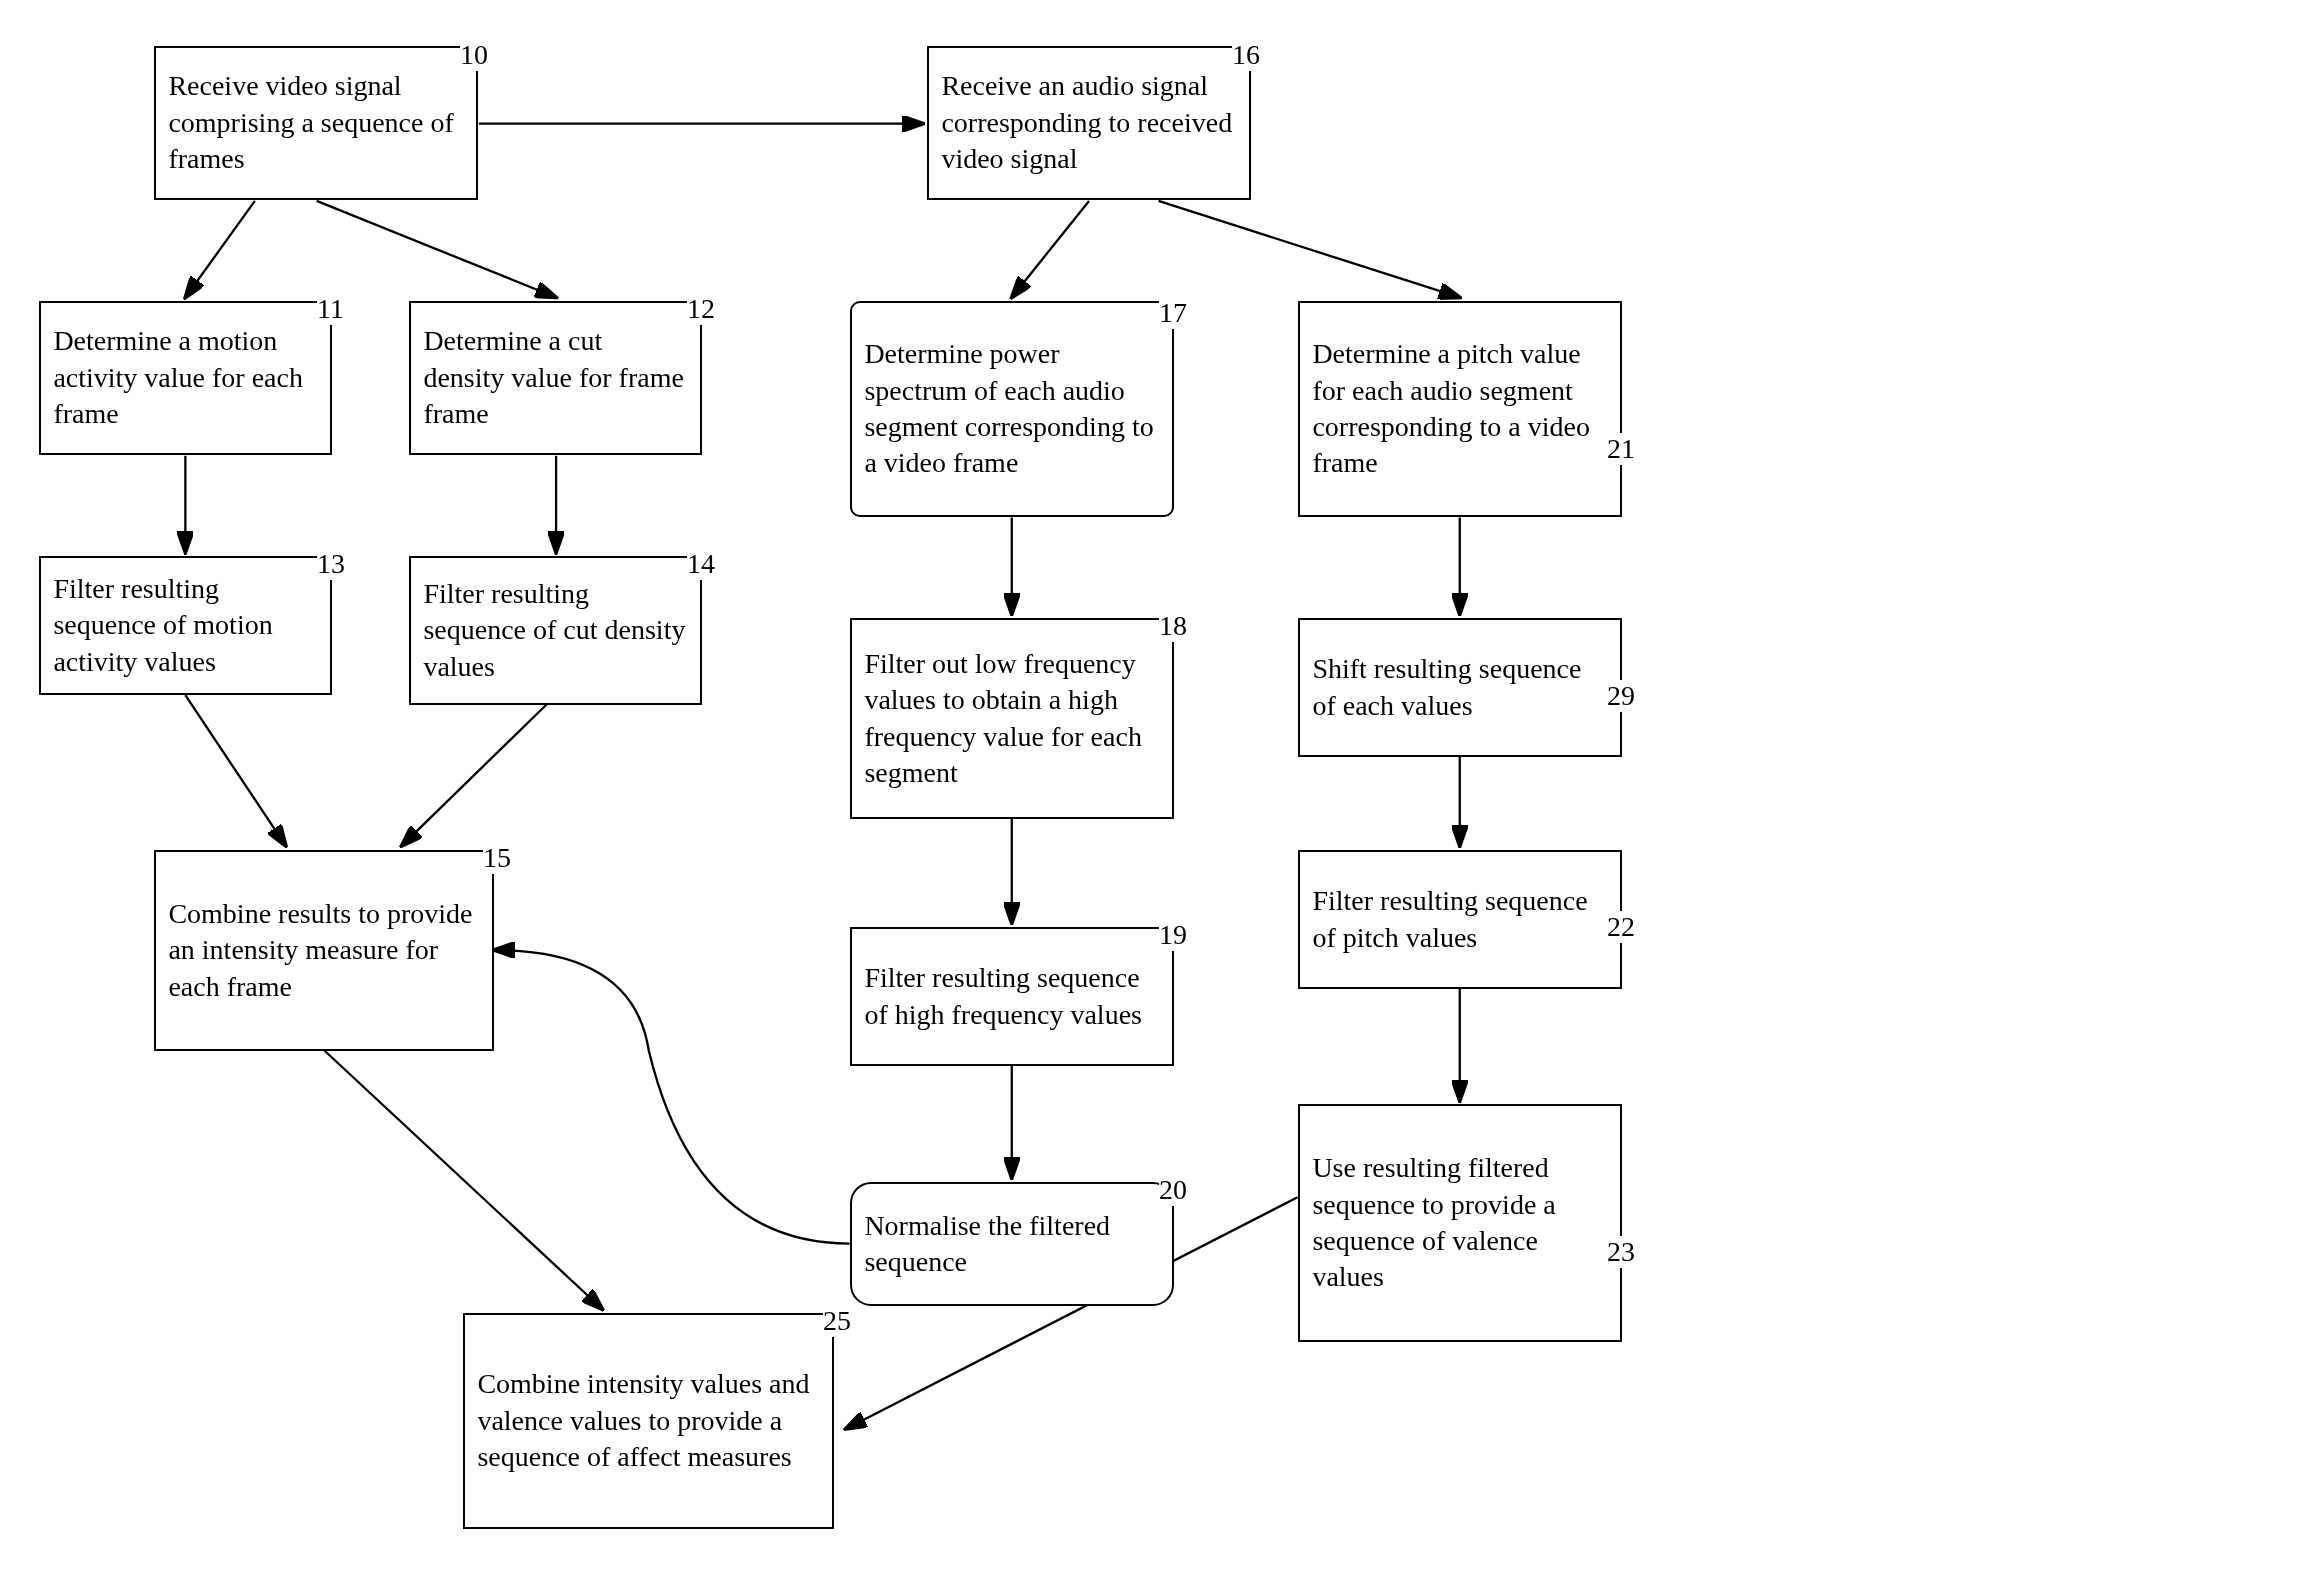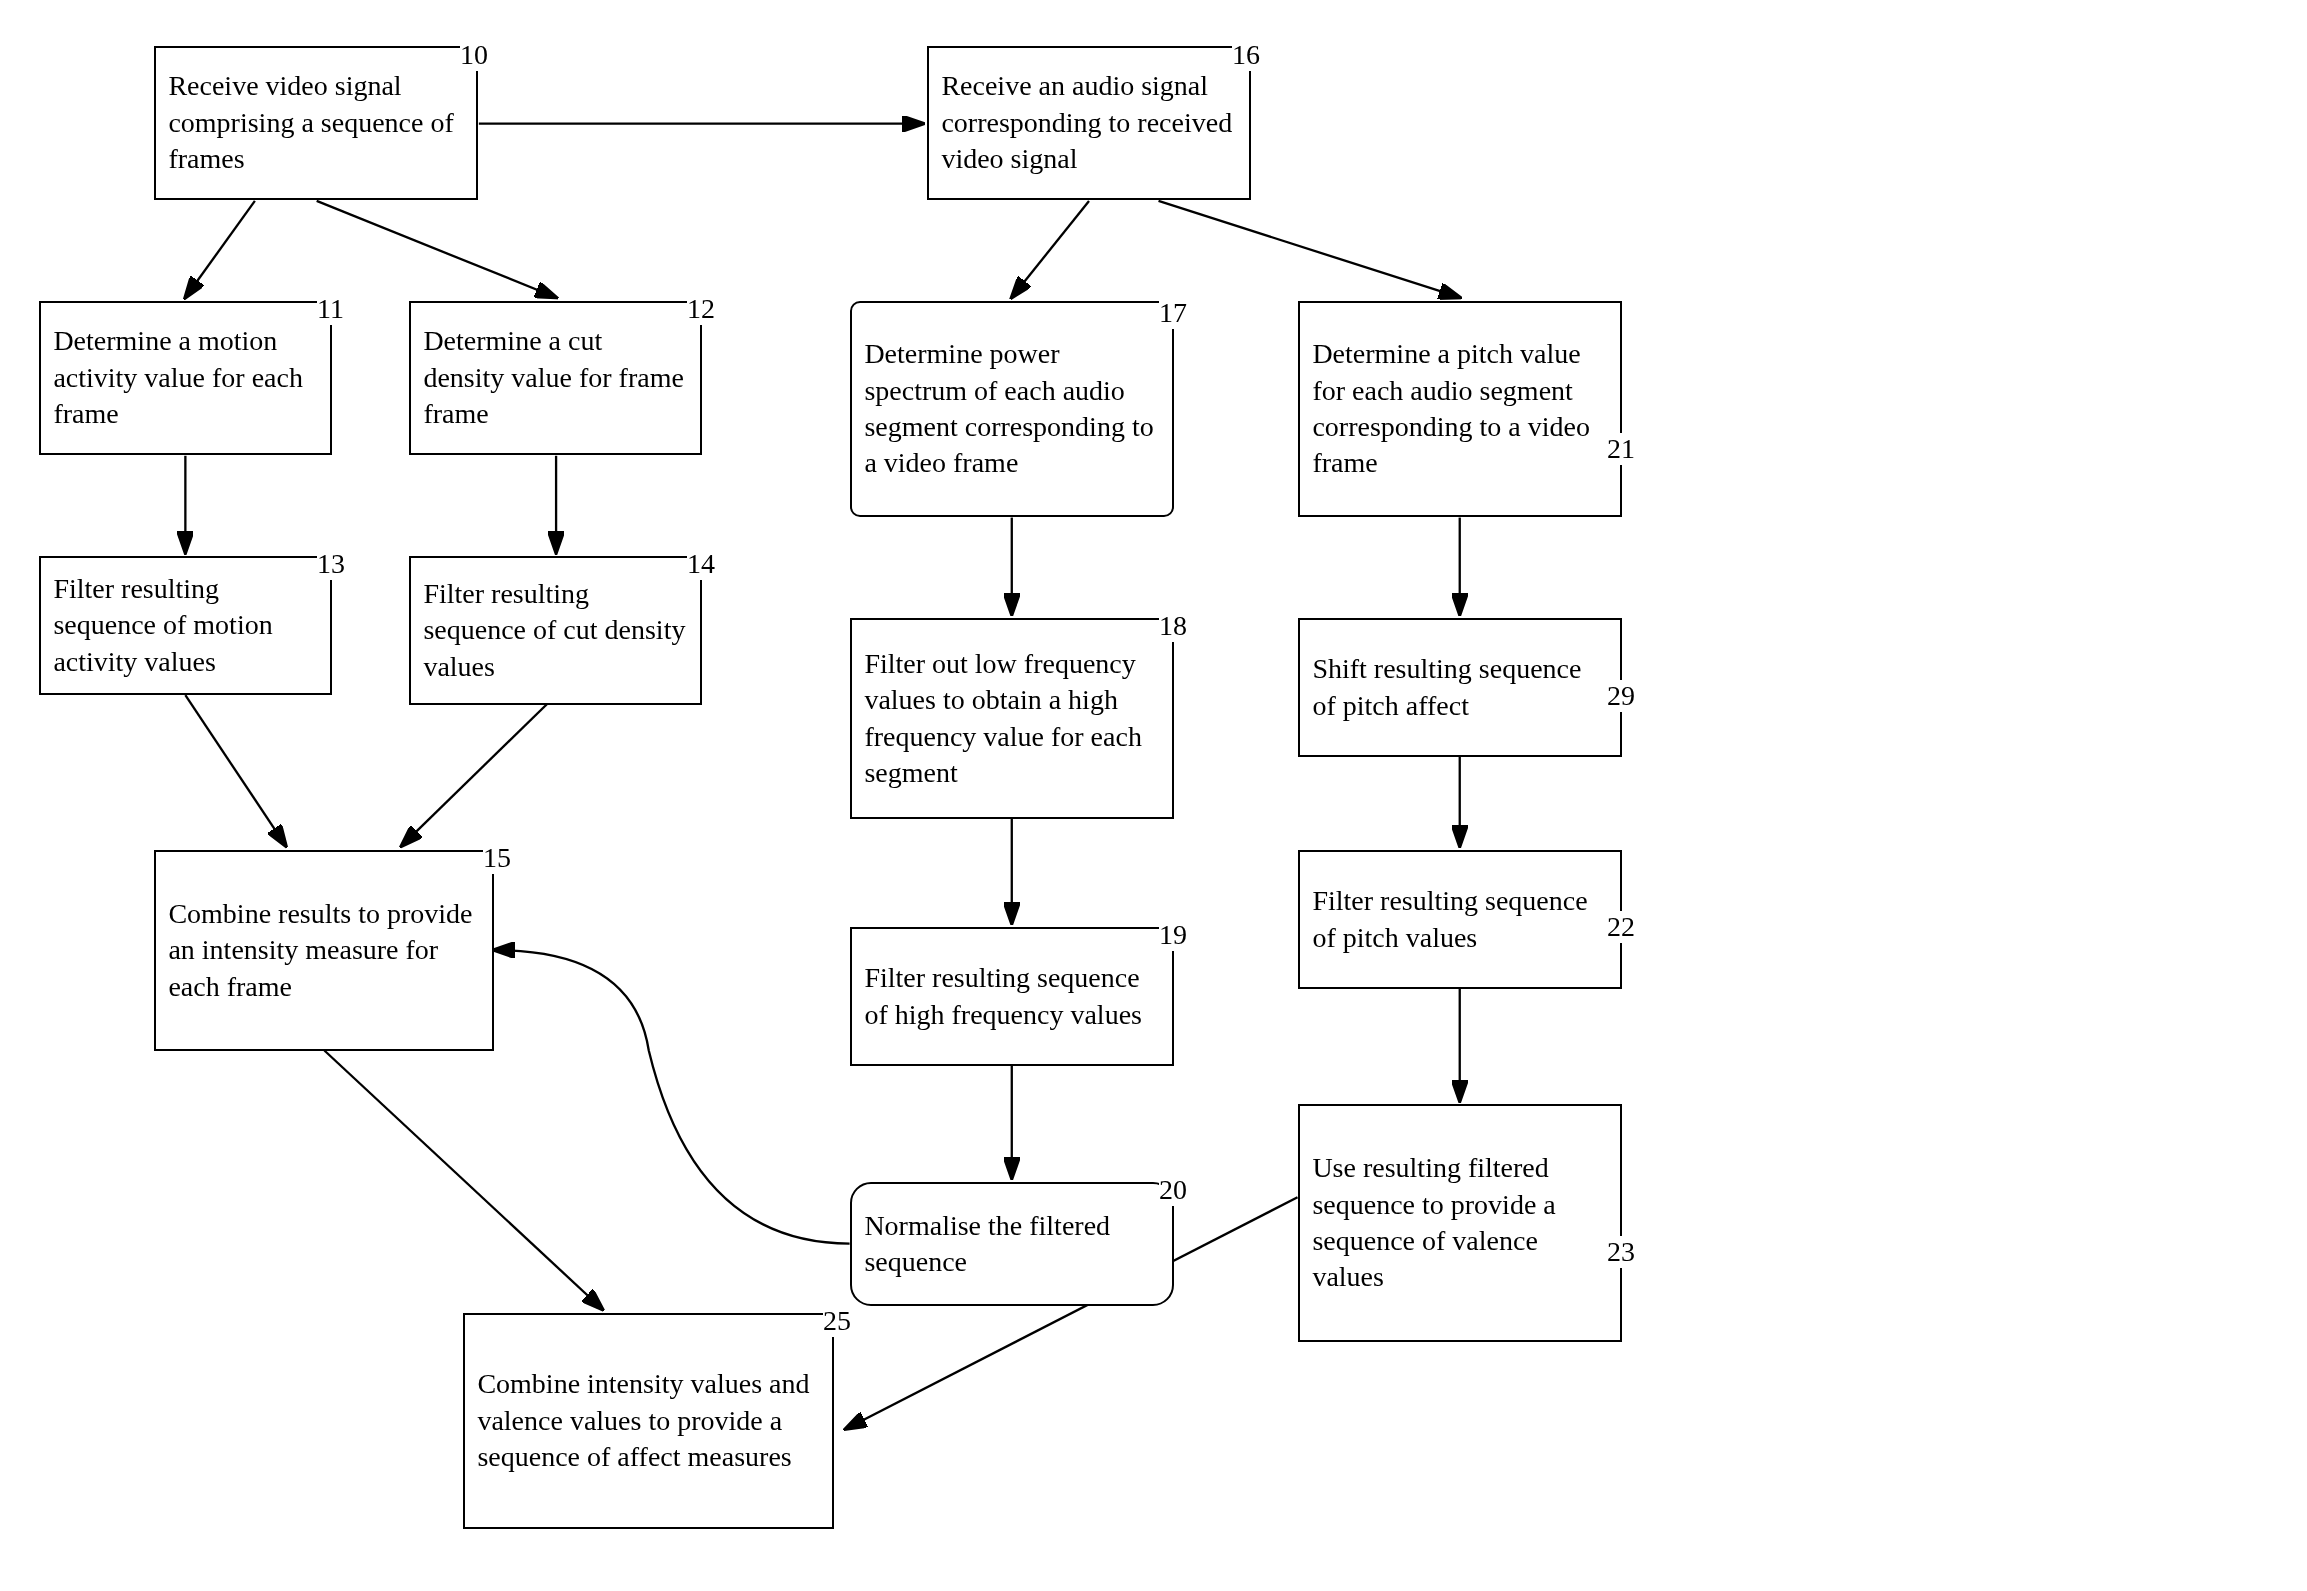--- a/index.html
+++ b/index.html
@@ -157,21 +157,21 @@
   </div>
 
   <div class="box" style="left:850px; top:618px; width:324px; height:201px;">
     <span>Filter out low frequency values to obtain a high frequency value for each segment</span>
   </div>
   <div class="label" style="left:1159px; top:610px;">
     <span>18</span>
   </div>
 
   <div class="box" style="left:1298px; top:618px; width:324px; height:139px;">
-    <span>Shift resulting sequence of pitch affect</span>
+    <span>Shift resulting sequence of each values</span>
   </div>
   <div class="label" style="left:1607px; top:680px;">
     <span>29</span>
   </div>
 
   <div class="box" style="left:154px; top:850px; width:340px; height:201px;">
     <span>Combine results to provide an intensity measure for each frame</span>
   </div>
   <div class="label" style="left:483px; top:842px;">
     <span>15</span>

